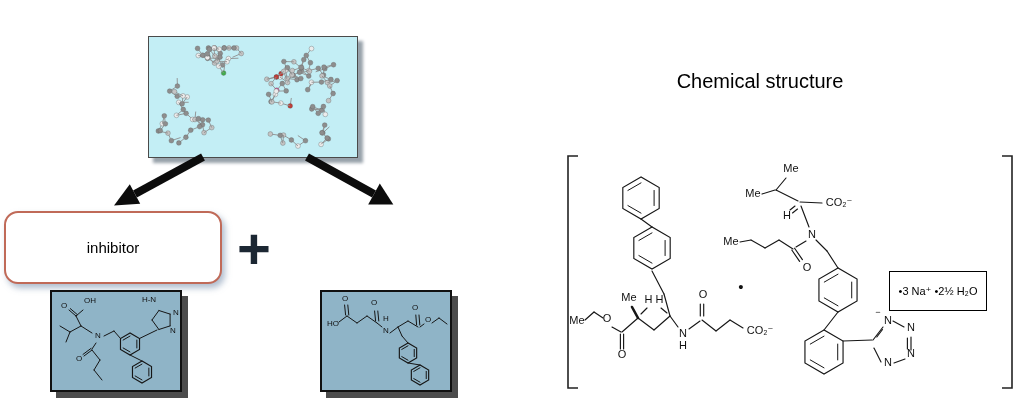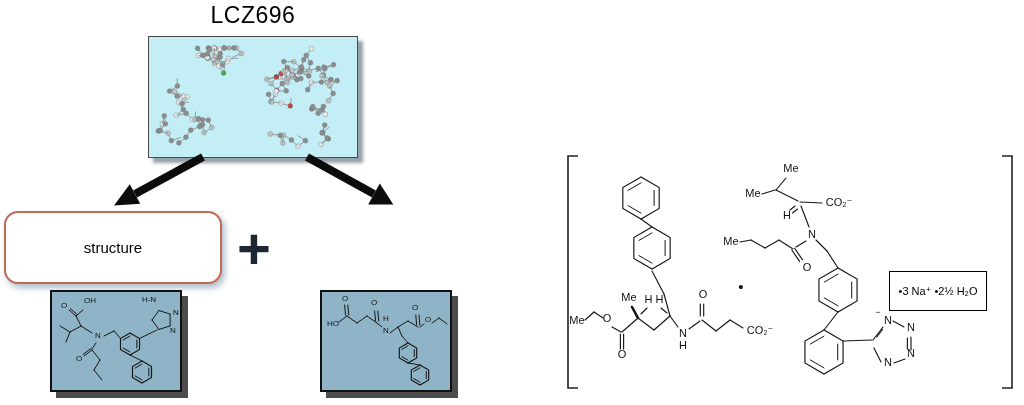--- a/index.html
+++ b/index.html
@@ -37,34 +37,34 @@
     font-size:11px;z-index:6;white-space:nowrap}
 
   #overlay{position:absolute;left:0;top:0;z-index:5;pointer-events:none}
   #overlay text{font-family:"Liberation Sans","DejaVu Sans",sans-serif;fill:#111}
 </style>
 </head>
 <body>
 
 <div class="fig">
 
-  <div class="lcz-title">LCZ696</div>
 
   <div class="cyan-box"></div>
 
   <div class="round-box arb">
-    <span>structure</span>
+    <span>inhibitor</span>
   </div>
 
   <div class="plus">+</div>
 
 
   <div class="mini-panel left"></div>
   <div class="mini-panel right"></div>
 
+  <div class="chem-title">Chemical structure</div>
 
   <div class="salt-box">•3 Na⁺ •2½ H₂O</div>
 
   <svg id="overlay" viewBox="0 0 1024 405" width="1024" height="405">
       <g>
         <line x1="203" y1="157" x2="135" y2="194" stroke="#0c0c0c" stroke-width="8"></line>
         <polygon points="114,205.4 129.8,184.3 140.2,203.7" fill="#0c0c0c"></polygon>
         <line x1="307" y1="157" x2="374" y2="194" stroke="#0c0c0c" stroke-width="8"></line>
         <polygon points="393.3,204.6 368.2,204.5 379.8,183.5" fill="#0c0c0c"></polygon>
       </g>

